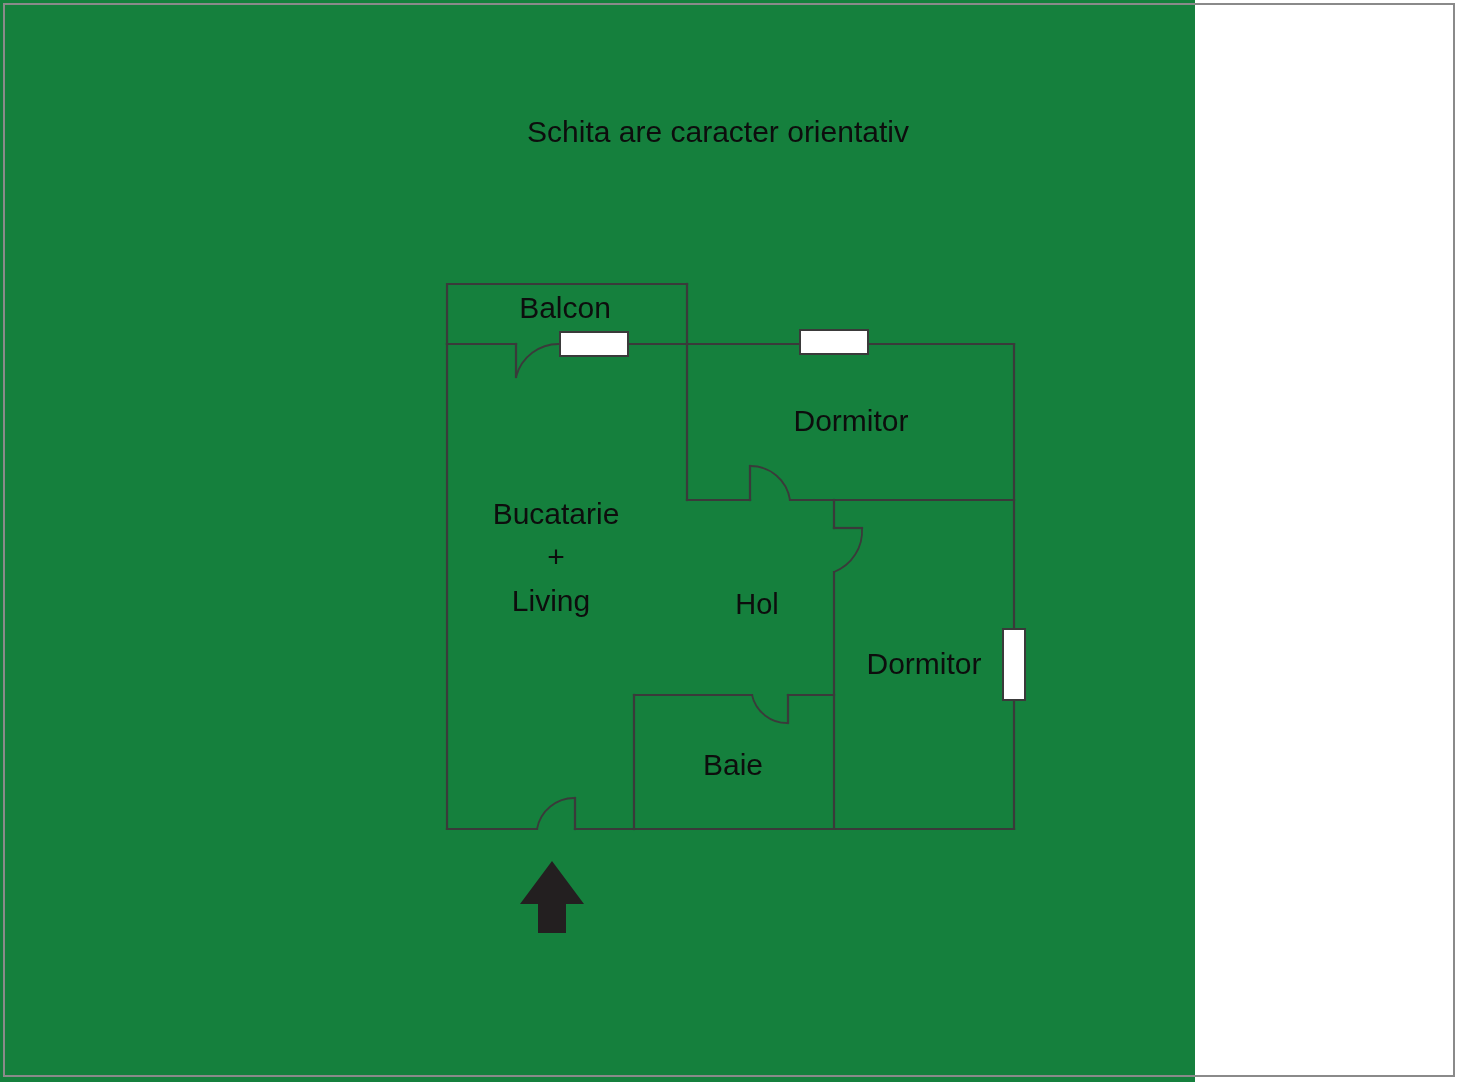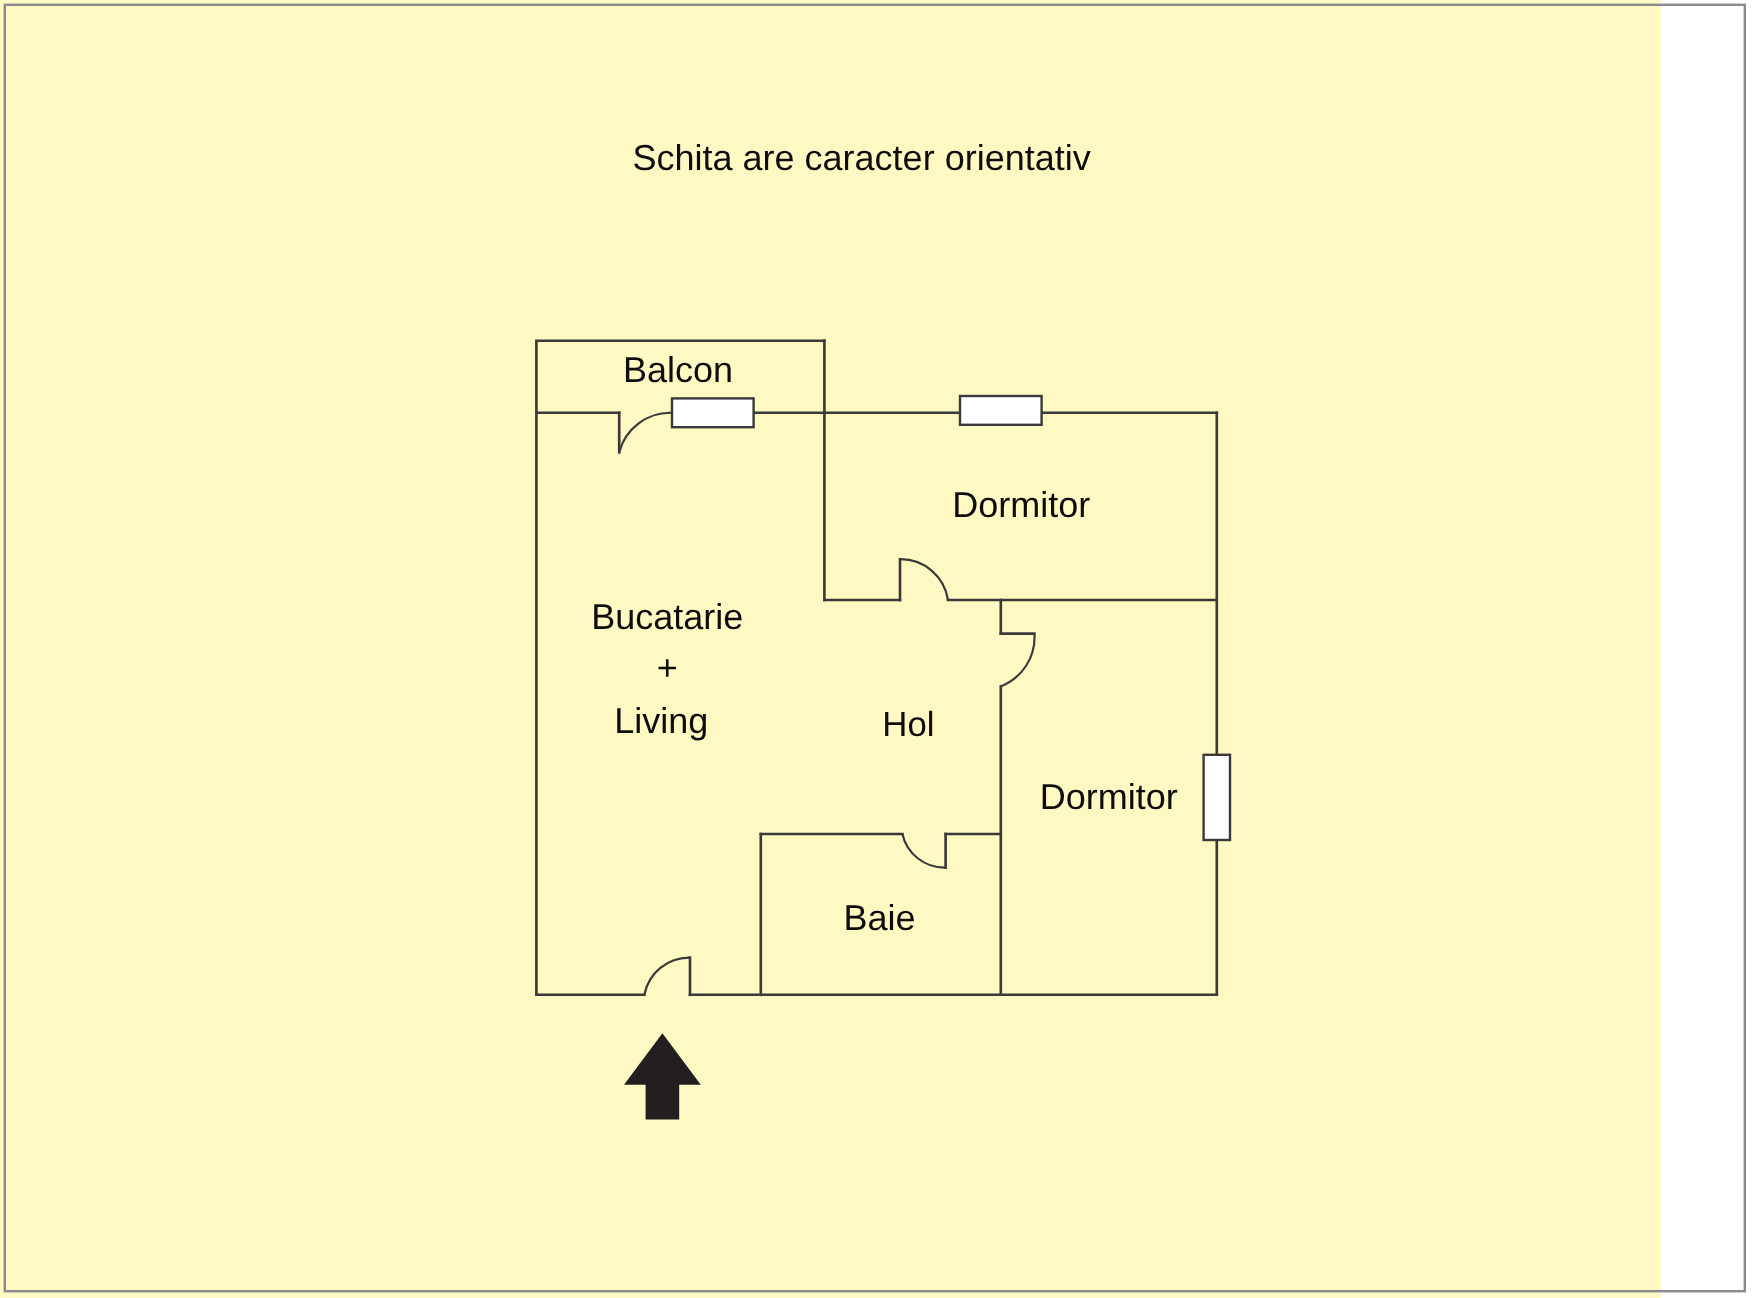--- a/index.html
+++ b/index.html
@@ -10,23 +10,23 @@
   }
   body {
     width: 1460px;
     height: 1082px;
     font-family: "Liberation Sans", sans-serif;
     overflow: hidden;
     position: relative;
   }
   #page {
     position: relative;
-    width: 1384px;
+    width: 1195px;
     height: 1082px;
-    background: #fef9c3;
+    background: #15803d;
     box-sizing: border-box;
   }
   
   #outer-frame {
     position: absolute;
     left: 3px;
     top: 3px;
     width: 1452px;
     height: 1074px;
     border: 2px solid #8a8a8a;

